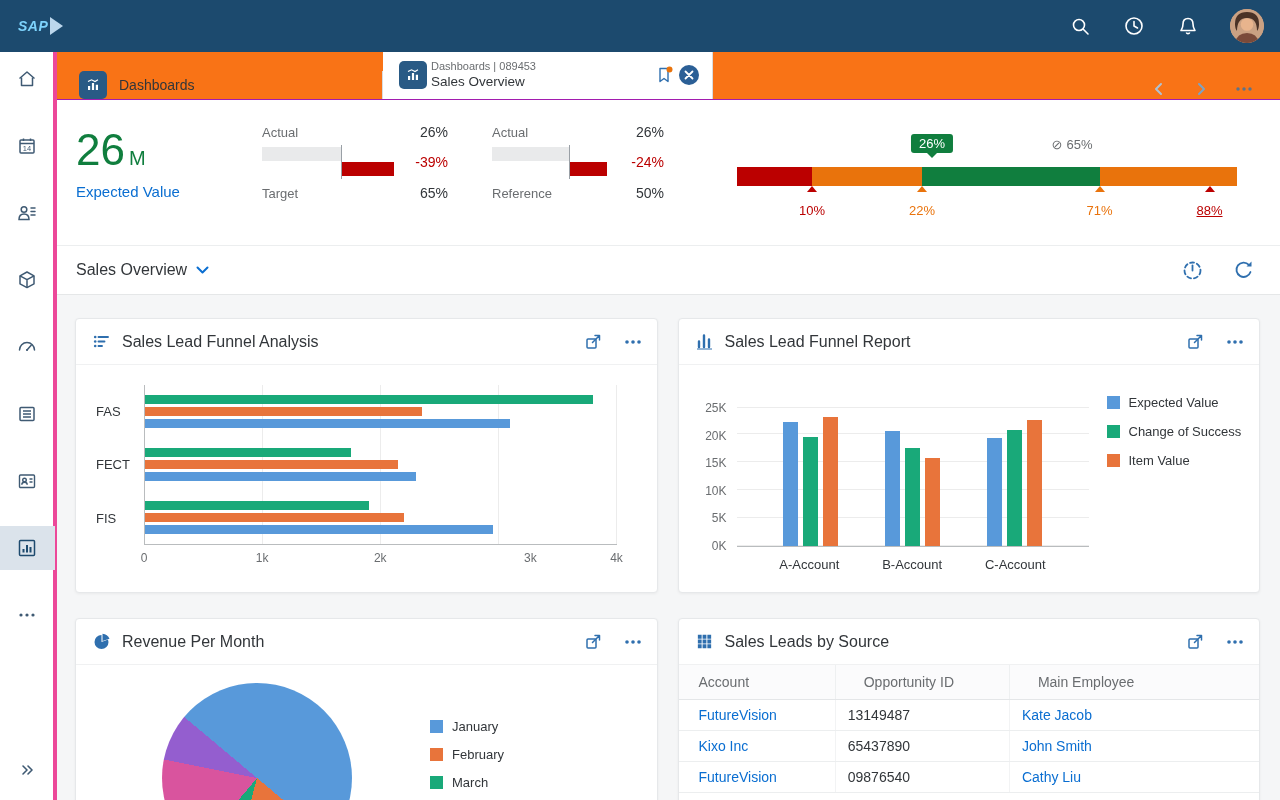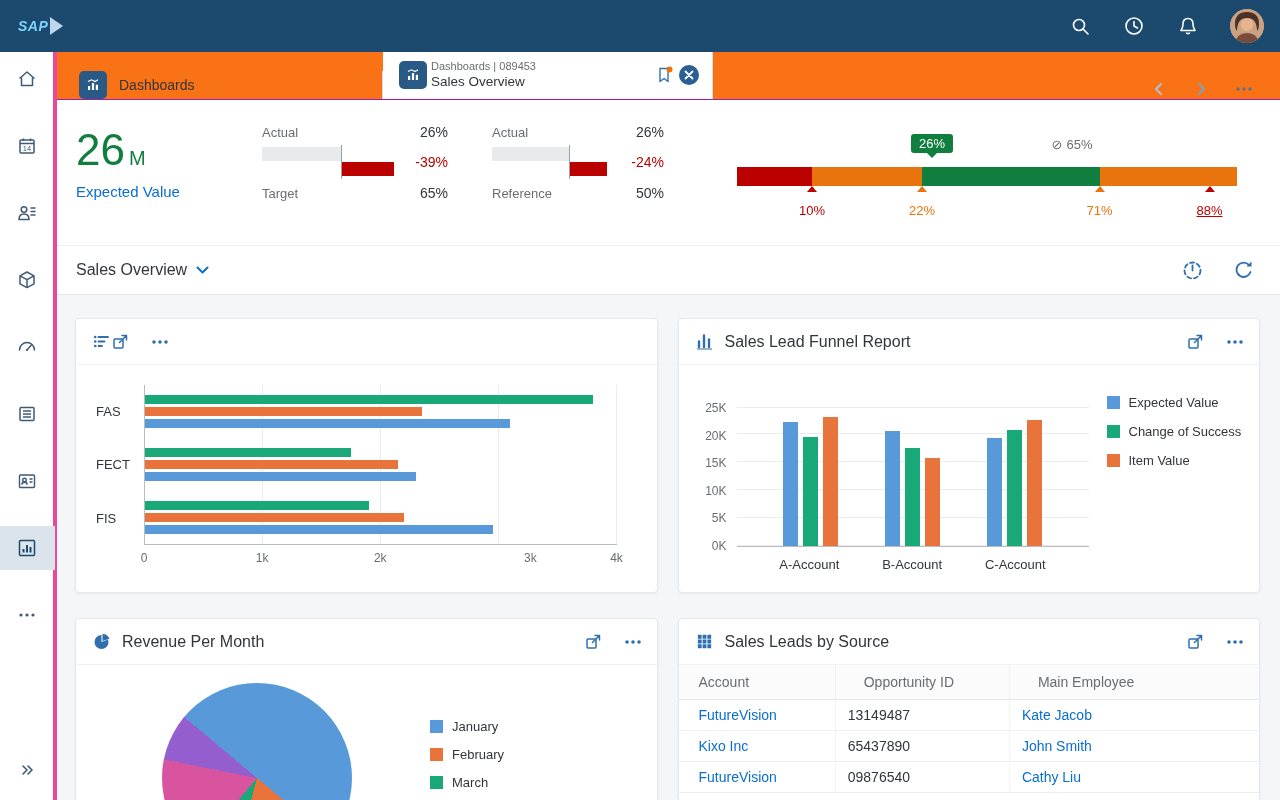--- a/index.html
+++ b/index.html
@@ -415,20 +415,21 @@
       <div class="card r1" data-interactable="false">
         <div class="chead" data-interactable="false">
           <span data-interactable="false">
             <svg width="19" height="19" viewBox="0 0 19 19" fill="none">
                 <circle cx="3.2" cy="5" r="1.3" fill="#2f6fae"></circle>
                 <circle cx="3.2" cy="9.5" r="1.3" fill="#2f6fae"></circle>
                 <circle cx="3.2" cy="14" r="1.3" fill="#2f6fae"></circle>
                 <path d="M6.5 5 H16 M6.5 9.5 H12.5 M6.5 14 H10" stroke="#2f6fae" stroke-width="1.9" stroke-linecap="round"></path>
               </svg>
           </span>
+          <span class="ctitle" data-interactable="false">Sales Lead Funnel Analysis</span>
           <span class="cicons" data-interactable="false">
             <span data-interactable="true">
                 <svg width="19" height="19" viewBox="0 0 19 19" fill="none" stroke="#2f6fae" stroke-width="1.5" stroke-linecap="round" stroke-linejoin="round">
                   <rect x="3" y="7" width="9" height="9" rx="1"></rect>
                   <path d="M8.5 10.5 L15.5 3.5 M11 3.5 H15.5 V8"></path>
                 </svg>
               </span>
             <span data-interactable="true">
                 <svg width="20" height="20" viewBox="0 0 20 20">
                   <circle cx="4" cy="10" r="1.8" fill="#2f6fae"></circle>

